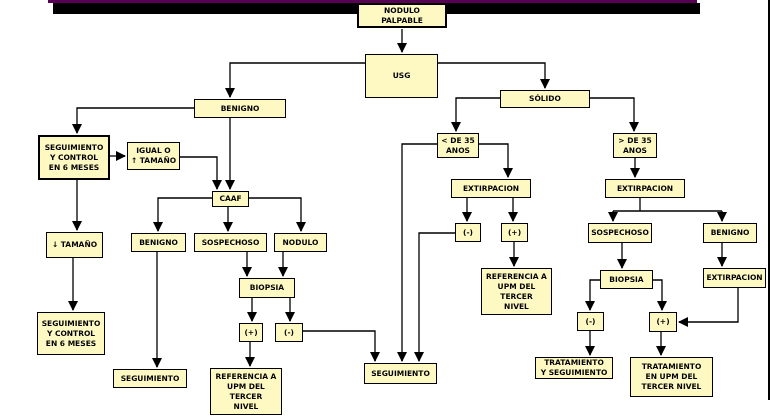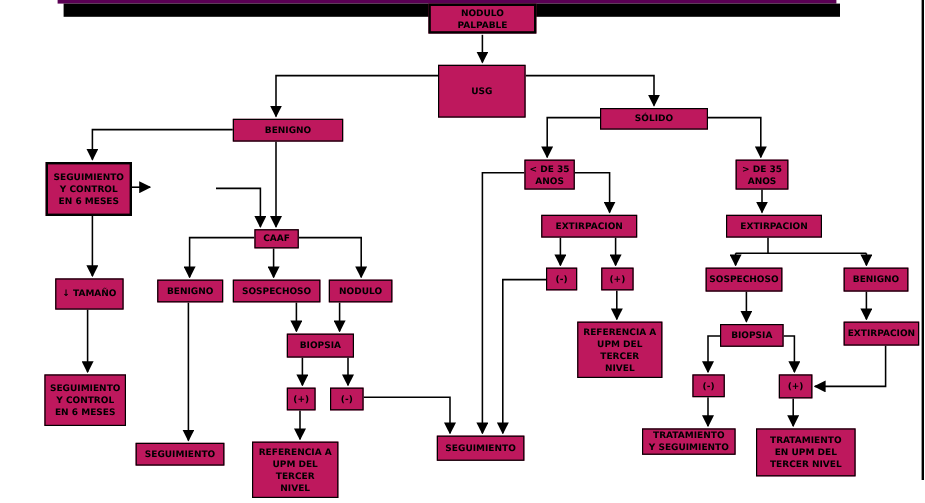--- a/index.html
+++ b/index.html
@@ -6,21 +6,21 @@
   #canvas{
     position:relative;width:771px;height:419px;background:#ffffff;overflow:hidden;
     font-family:"DejaVu Sans",sans-serif;
   }
   .accent-line{position:absolute;left:48px;top:0;width:649px;height:3px;background:#5a0054;}
   .title-bar{position:absolute;left:53px;top:3px;width:647px;height:11px;background:#000000;}
   .right-border{position:absolute;left:768px;top:0;width:2px;height:400px;background:#000000;}
   #wires{position:absolute;left:0;top:0;width:771px;height:419px;pointer-events:none;}
   #wires polyline{fill:none;stroke:#000;stroke-width:1.3px;}
   .node{
-    position:absolute;box-sizing:border-box;background:#be185d;border:1px solid #000;
+    position:absolute;box-sizing:border-box;background:#fef9c3;border:1px solid #000;
     display:flex;align-items:center;justify-content:center;text-align:center;
     font-size:7.5px;font-weight:bold;line-height:10px;color:#000;
     white-space:pre-line;letter-spacing:0px;
   }
   .node.bold-border{border-width:2px;}
 </style>
 </head>
 <body>
 
 <div id="canvas">
@@ -76,20 +76,22 @@
     <polyline points="661,332 661,355" marker-end="url(#ah)"></polyline>
   </svg>
 
   <div class="node bold-border" style="left:357px;top:3px;width:90px;height:25px">NODULO
 PALPABLE</div>
   <div class="node" style="left:365px;top:54px;width:73px;height:44px">USG</div>
   <div class="node" style="left:194px;top:99px;width:92px;height:19px">BENIGNO</div>
   <div class="node bold-border" style="left:38px;top:135px;width:72px;height:45px">SEGUIMIENTO
 Y CONTROL
 EN 6 MESES</div>
+  <div class="node" style="left:127px;top:142px;width:53px;height:28px">IGUAL O
+↑ TAMAÑO</div>
   <div class="node" style="left:212px;top:191px;width:37px;height:16px">CAAF</div>
   <div class="node" style="left:131px;top:233px;width:55px;height:19px">BENIGNO</div>
   <div class="node" style="left:194px;top:233px;width:73px;height:19px">SOSPECHOSO</div>
   <div class="node" style="left:274px;top:233px;width:53px;height:19px">NODULO</div>
   <div class="node" style="left:46px;top:232px;width:57px;height:26px">↓ TAMAÑO</div>
   <div class="node" style="left:239px;top:278px;width:56px;height:20px">BIOPSIA</div>
   <div class="node" style="left:239px;top:323px;width:24px;height:19px">(+)</div>
   <div class="node" style="left:275px;top:323px;width:28px;height:19px">(-)</div>
   <div class="node" style="left:37px;top:312px;width:68px;height:43px">SEGUIMIENTO
 Y CONTROL

